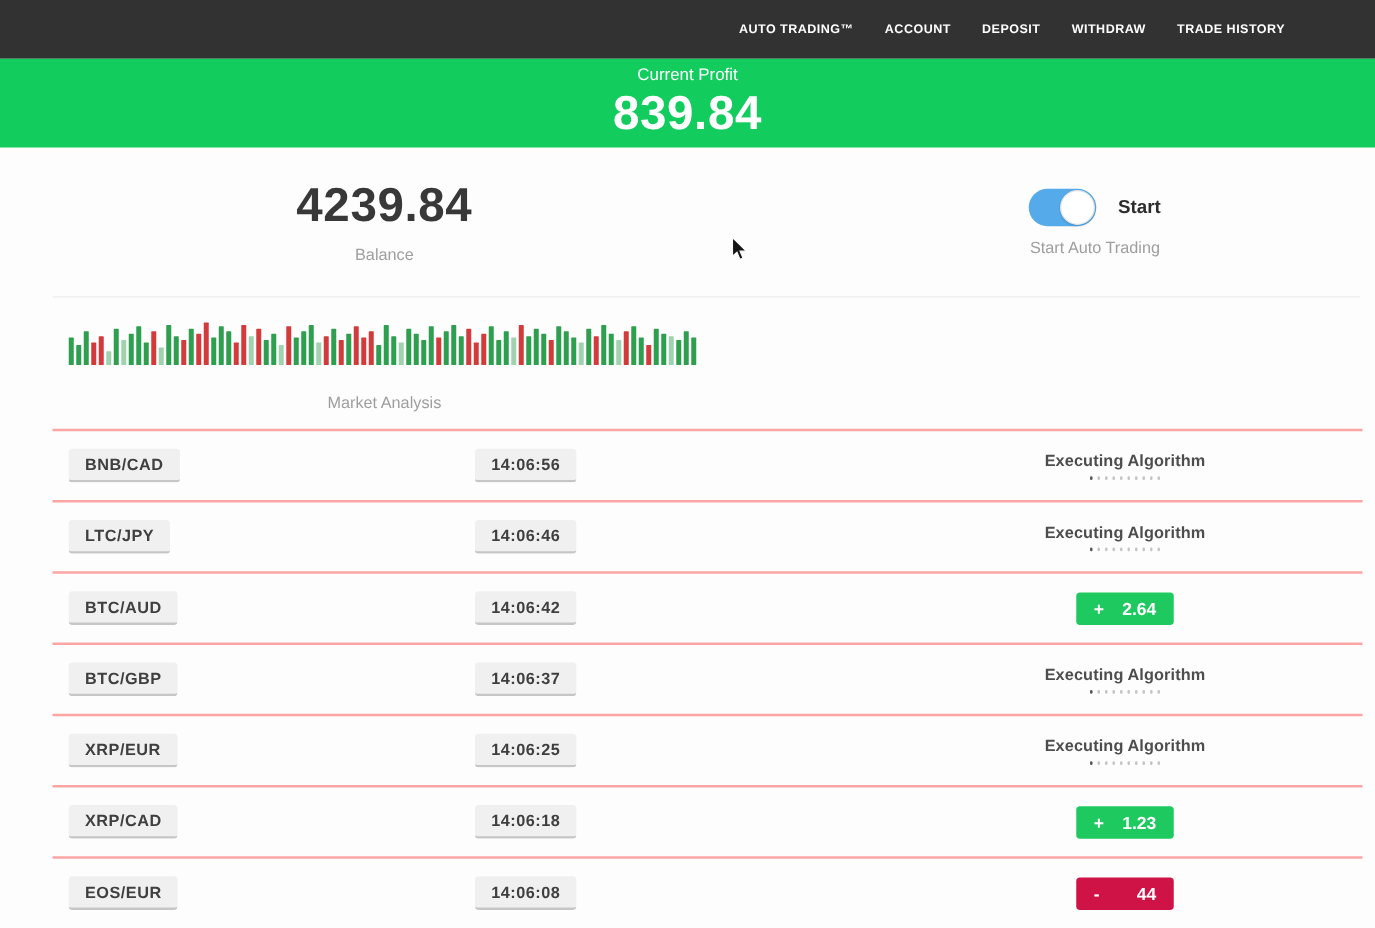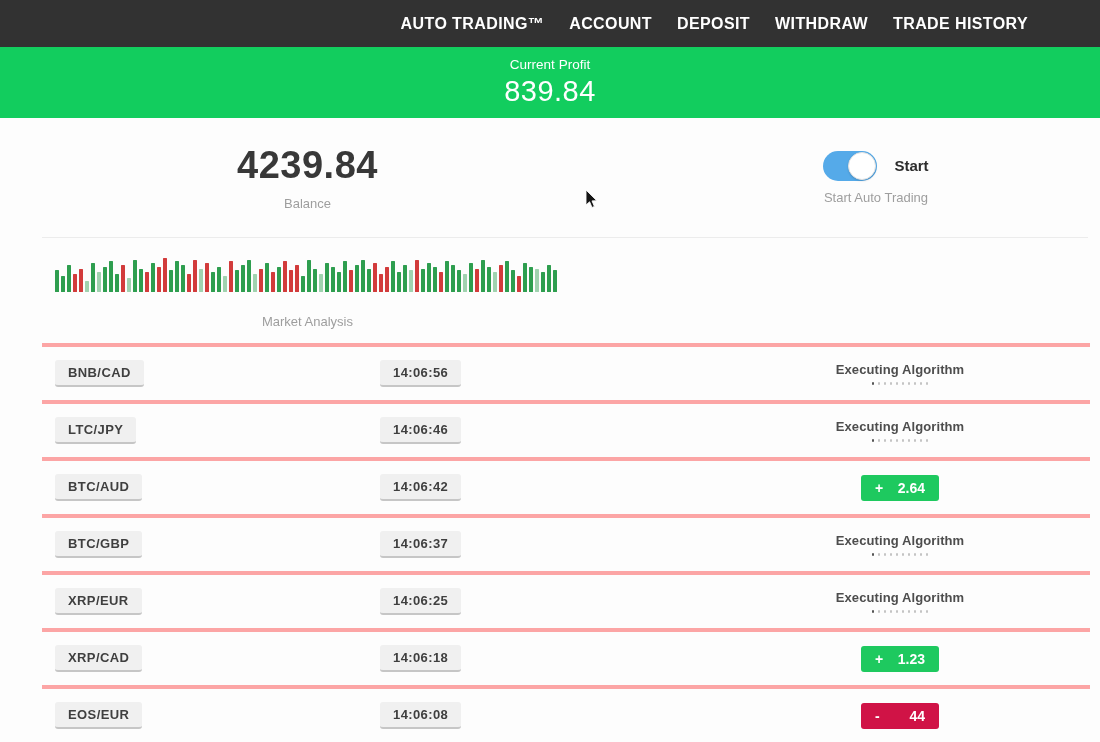--- a/index.html
+++ b/index.html
@@ -9,29 +9,29 @@
     background:#fdfdfd;
     position:relative;
     overflow:hidden;
   }
   .navbar {
     height:47px; background:#323232;
     display:flex; align-items:center; justify-content:flex-end;
     gap:25px; padding-right:72px;
   }
   .nav-item {
-    color:#ffffff; font-size:16px; font-weight:bold;
+    color:#ffffff; font-size:10px; font-weight:bold;
     letter-spacing:.4px; cursor:pointer; white-space:nowrap;
   }
   .banner {
     height:71px; background:#12cd5e; color:#fff;
     display:flex; flex-direction:column; align-items:center; justify-content:center;
   }
   .banner-label { font-size:13.5px; margin-bottom:3px; }
-  .banner-value { font-size:29px; font-weight:normal; letter-spacing:.5px; }
+  .banner-value { font-size:38px; font-weight:bold; letter-spacing:.5px; }
 
   .stats-row { display:flex; }
   .row1 { height:119px;gap:41px; }
   .row2 { height:105px; }
   .cell-left {
     width:615px; display:flex; flex-direction:column;
     align-items:center; justify-content:center;
   }
   .cell-right {
     width:440px; display:flex; flex-direction:column;
@@ -55,21 +55,21 @@
   .chart {
     width:505px; height:36px; display:flex;
     align-items:flex-end; gap:2px; margin-top:4px;
   }
   .bar { width:4px; border-radius:.5px; }
   .trades-value { font-size:28px; font-weight:bold; color:#383838; }
 
   .sep { height:1px; background:#ececec; margin:0 12px 0 42px; }
 
   .trade-row {
-    height:57px; margin:0 10px 0 42px; border-top:4px solid #fca5a5;
+    height:57px; margin:0 10px 0 42px; border-top:2px solid #fca5a5;
     display:grid; grid-template-columns:325px 330px 1fr;
     align-items:center; padding-left:13px;
   }
   .pill {
     justify-self:start;
     background:#f0f0f0; border-bottom:2px solid #c6c6c6; border-radius:3px;
     padding:5px 13px; font-size:13px; font-weight:bold; color:#3f3f3f;
     letter-spacing:.4px; white-space:nowrap;
   }
   .status-cell { justify-self:center; text-align:right; }

